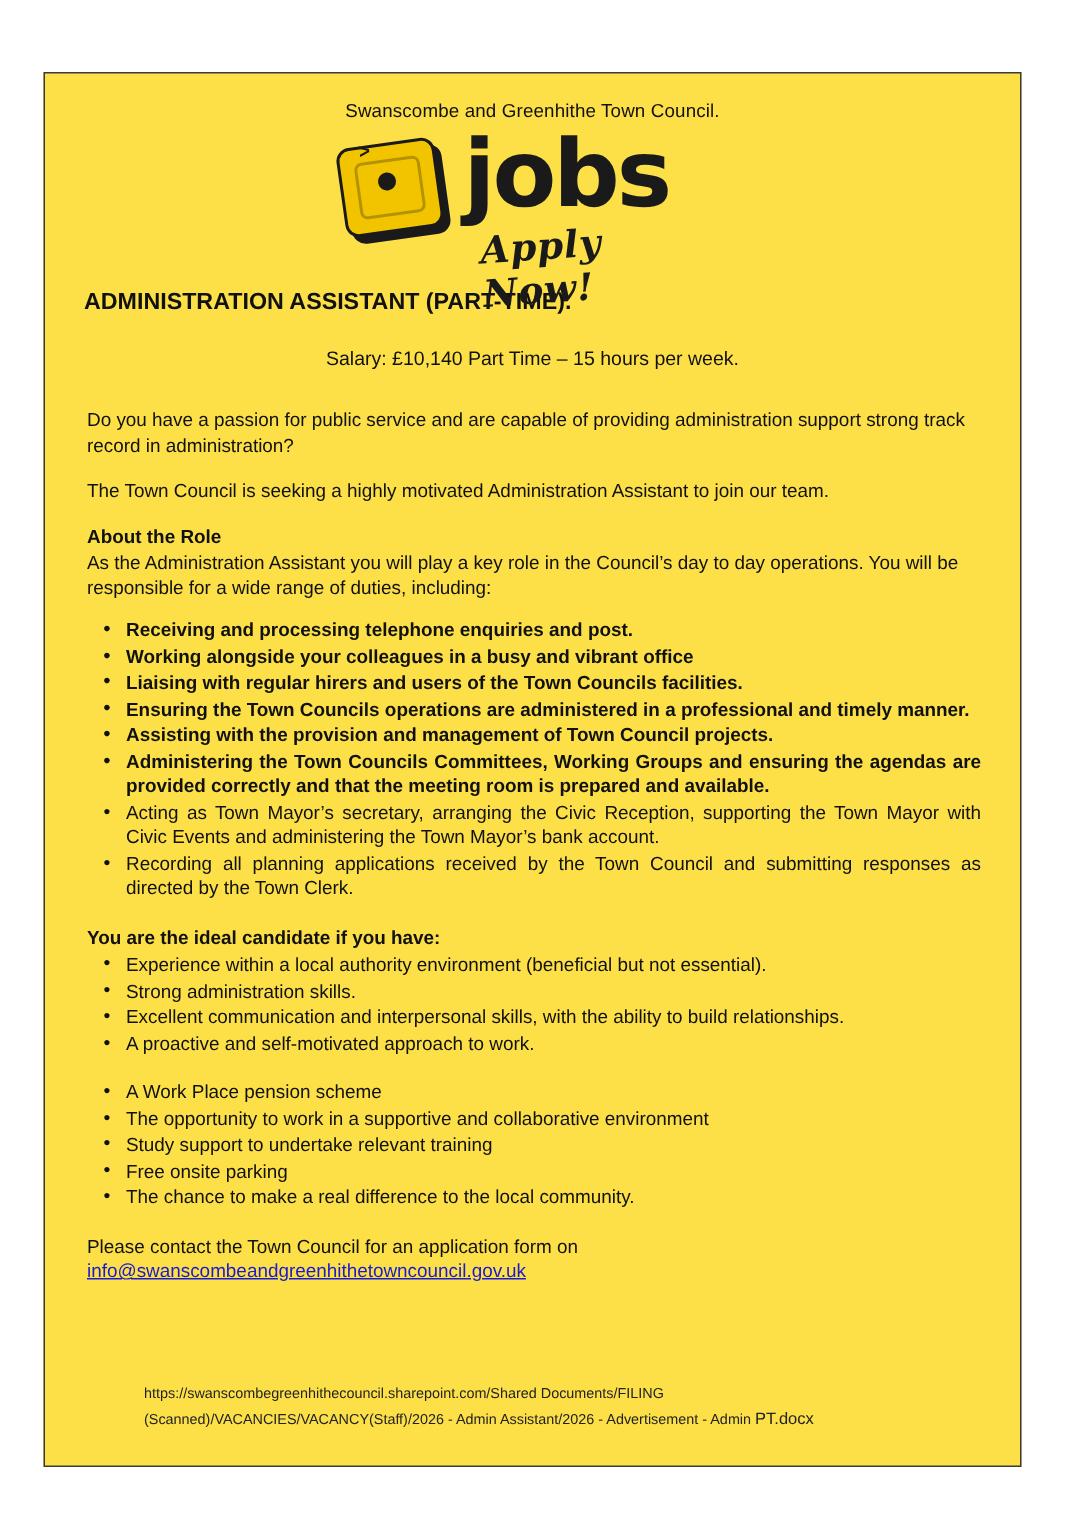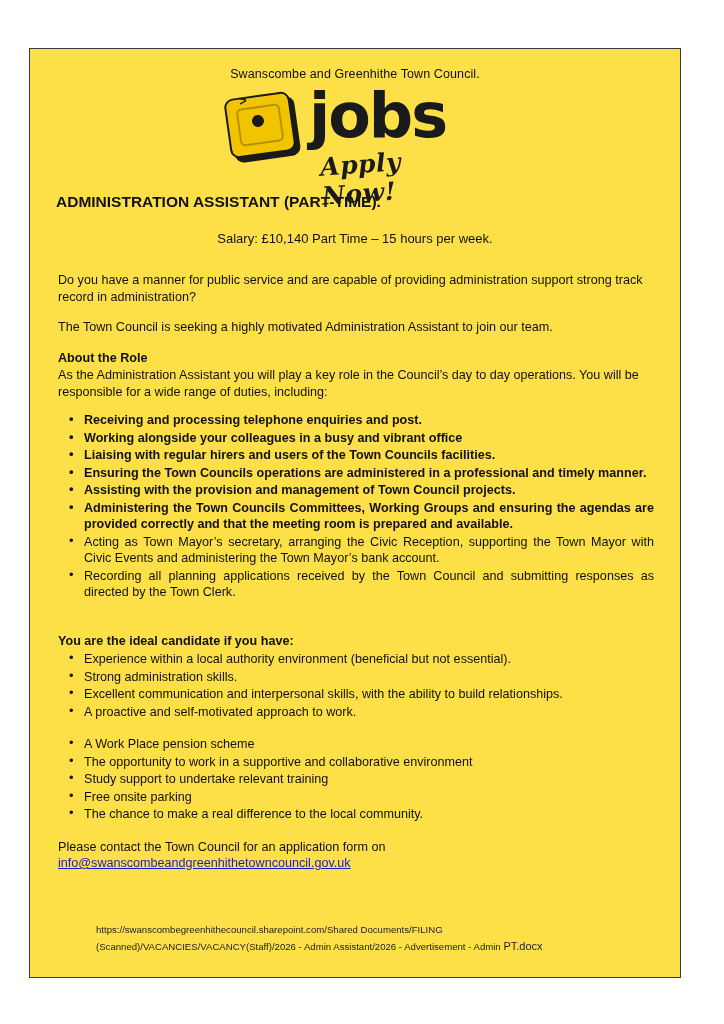--- a/index.html
+++ b/index.html
@@ -173,21 +173,21 @@
   li:before {
     content: "\2022";
     position: absolute;
     left: -15px;
     top: -1px;
     font-size: 13px;
   }
   li.bold { font-weight: bold; }
   ul.duties {
     margin-top: 12px;
-    margin-bottom: 32px;
+    margin-bottom: 16px;
   }
   ul.duties li { text-align: justify; }
   ul.duties li.nojust { text-align: left; }
   ul.plain { margin-top: 2px; margin-bottom: 16px; }
 
   .contact {
     margin-top: 16px;
   }
   .email-link {
     color: #1a1ad0;
@@ -226,21 +226,21 @@
           <div class="jobs-text">jobs</div>
           <div class="apply-now">Apply Now!</div>
         </div>
       </div>
 
       <div class="job-title">ADMINISTRATION ASSISTANT (PART-TIME).</div>
       <div class="salary">Salary: £10,140  Part Time – 15 hours per week.</div>
 
       <div class="body">
 
-        <p class="para">Do you have a manner for public service and are capable of providing administration support strong track record in administration?</p>
+        <p class="para">Do you have a passion for public service and are capable of providing administration support strong track record in administration?</p>
         <p class="para">The Town Council is seeking a highly motivated Administration Assistant to join our team.</p>
 
         <p class="section-head">About the Role</p>
         <p class="para tight">As the Administration Assistant you will play a key role in the Council’s day to day operations. You will be responsible for a wide range of duties, including:</p>
 
         <ul class="duties">
           <li class="bold">Receiving and processing telephone enquiries and post.</li>
           <li class="bold">Working alongside your colleagues in a busy and vibrant office</li>
           <li class="bold">Liaising with regular hirers and users of the Town Councils facilities.</li>
           <li class="bold">Ensuring the Town Councils operations are administered in a professional and timely manner.</li>

